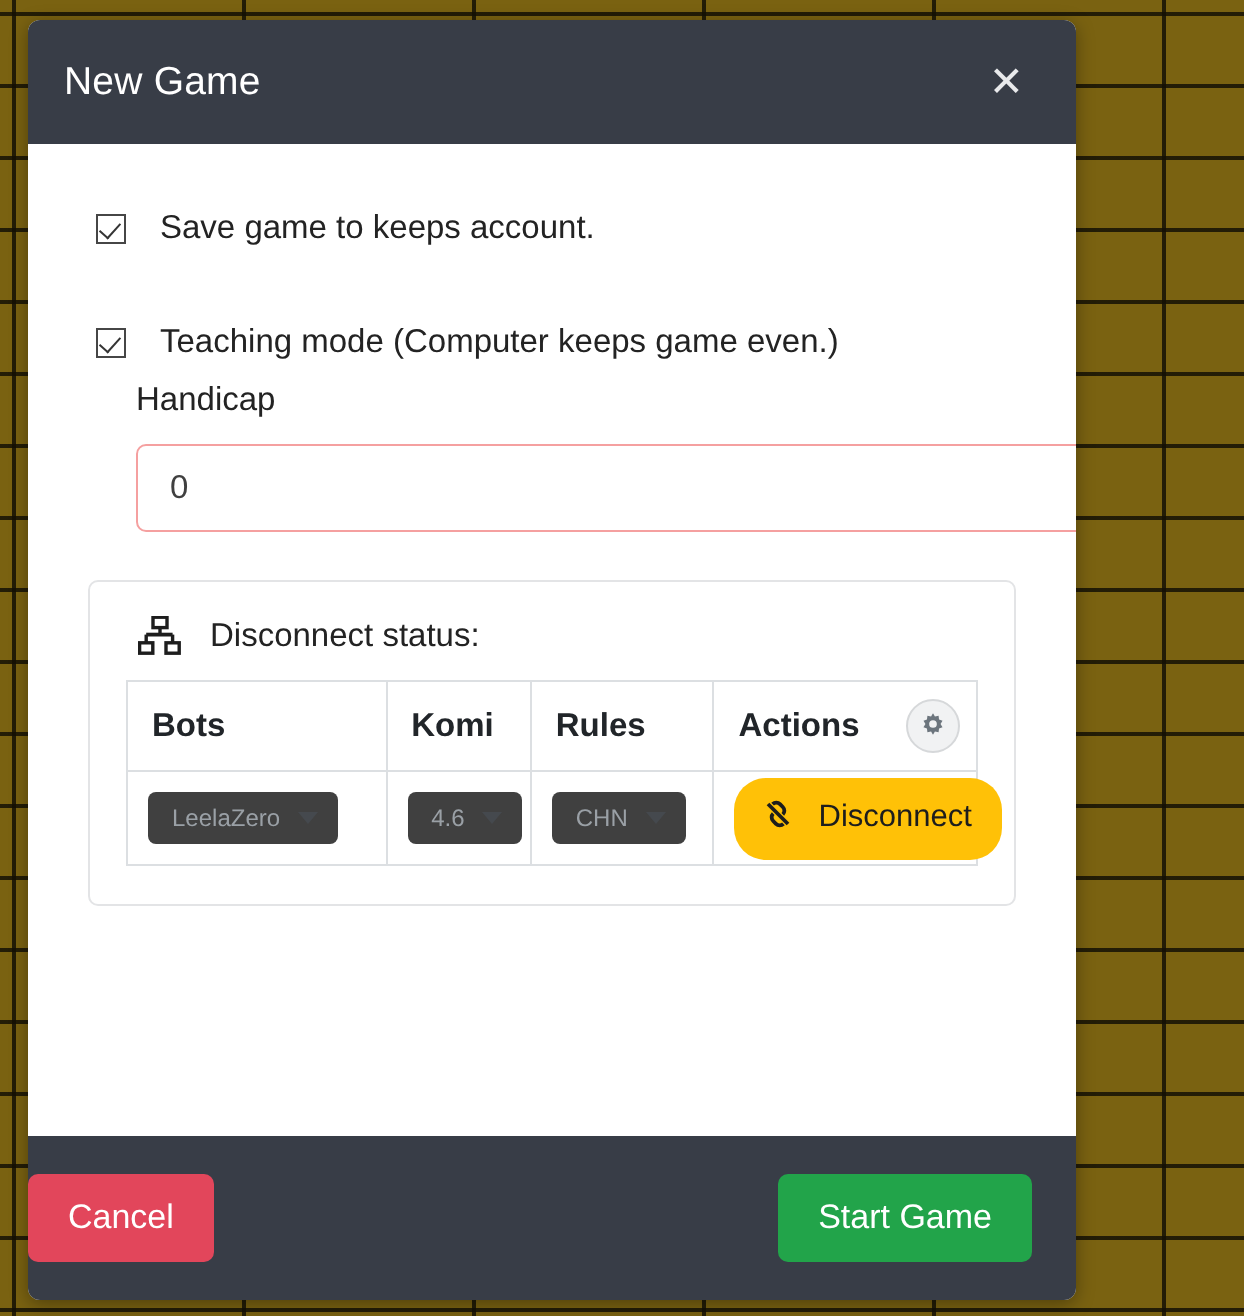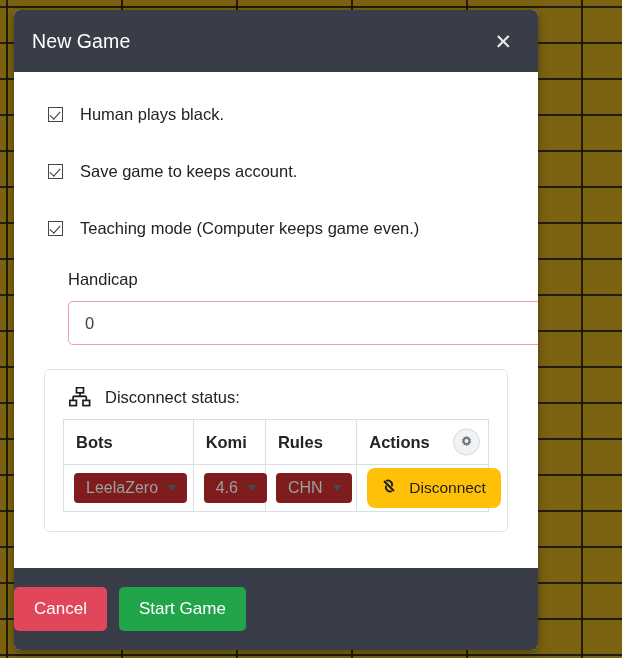--- a/index.html
+++ b/index.html
@@ -104,21 +104,21 @@
     transform: rotate(42deg);
   }
   .check-label {
     margin-left: 17px;
     font-size: 16.5px;
     color: #232323;
     white-space: nowrap;
   }
 
   
-  .field-group { margin-top: 22px; padding-left: 24px; padding-right: 0px;}
+  .field-group { padding-left: 24px; padding-right: 0px;}
   .field-label {
     font-size: 16.5px;
     color: #232323;
     display: block;
     margin-bottom: 12px;
   }
   .number-wrap {
     position: relative;
     width: 545px;
     height: 44px;
@@ -232,60 +232,60 @@
     display: flex;
     align-items: center;
     justify-content: center;
     cursor: pointer;
     box-sizing: border-box;
   }
 
   .dd {
     display: inline-flex;
     align-items: center;
-    background: #7f1d1d;
+    background: #404040;
     border: none;
     border-radius: 4px;
     padding: 6px 10px 6px 12px;
     font-family: "Liberation Sans", sans-serif;
-    font-size: 16px;
+    font-size: 12px;
     color: #9aa0a6;
     cursor: pointer;
     justify-content: center;
   }
   .caret {
     margin-left: 9px;
     width: 0; height: 0;
     border-left: 5px solid transparent;
     border-right: 5px solid transparent;
     border-top: 6px solid #45494e;
   }
 
   .disconnect-btn {
     display: inline-flex;
     align-items: center;
     gap: 11px;
     background: #ffc107;
     border: none;
-    border-radius: 8px;
+    border-radius: 16px;
     padding: 9px 15px 9px 13px;
     font-family: "Liberation Sans", sans-serif;
     font-size: 15.5px;
     color: #1d1d1d;
     cursor: pointer;
   }
 
   
   .modal-footer {
     background: #383d47;
     flex: 0 0 82px;
     height: 82px;
     display: flex;
     align-items: center;
-    justify-content: flex-start;
+    justify-content: space-between;
     padding-right: 22px;
     gap: 12px;
     box-sizing: border-box;
   }
   .btn {
     border: none;
     border-radius: 5px;
     font-family: "Liberation Sans", sans-serif;
     font-size: 17px;
     color: #ffffff;
@@ -303,24 +303,20 @@
 
 <div id="modal">
 
   <div class="modal-header">
     <span class="modal-title">New Game</span>
     <button class="close-btn">✕</button>
   </div>
 
   <div class="modal-body">
 
-    <div class="check-row">
-      <span class="cb checked"></span>
-      <span class="check-label">Human plays black.</span>
-    </div>
 
     <div class="check-row">
       <span class="cb checked"></span>
       <span class="check-label">Save game to keeps account.</span>
     </div>
 
     <div class="check-row">
       <span class="cb checked"></span>
       <span class="check-label">Teaching mode (Computer keeps game even.)</span>
     </div>

